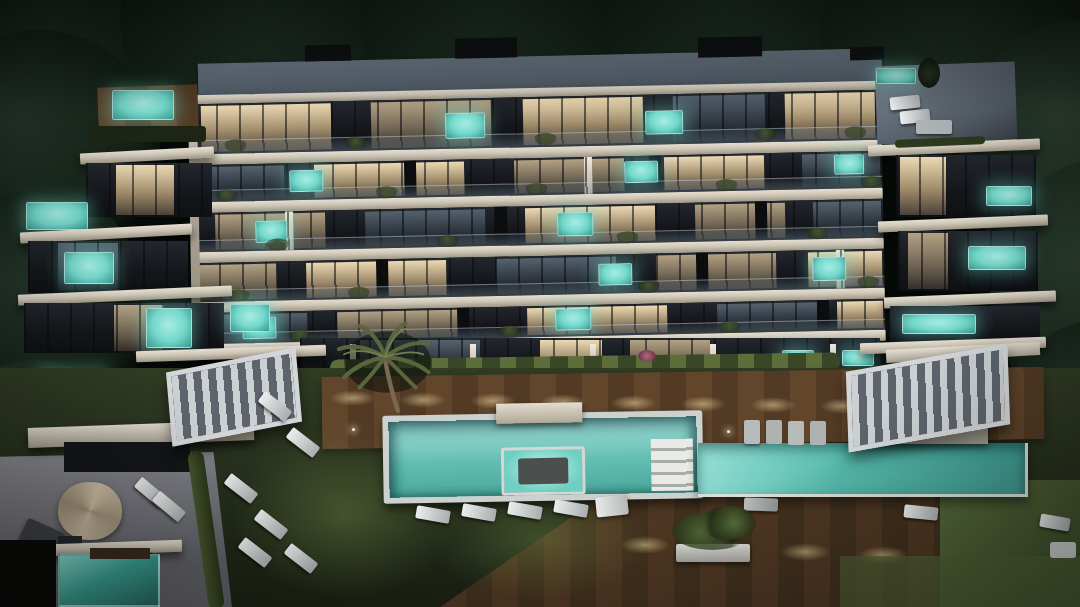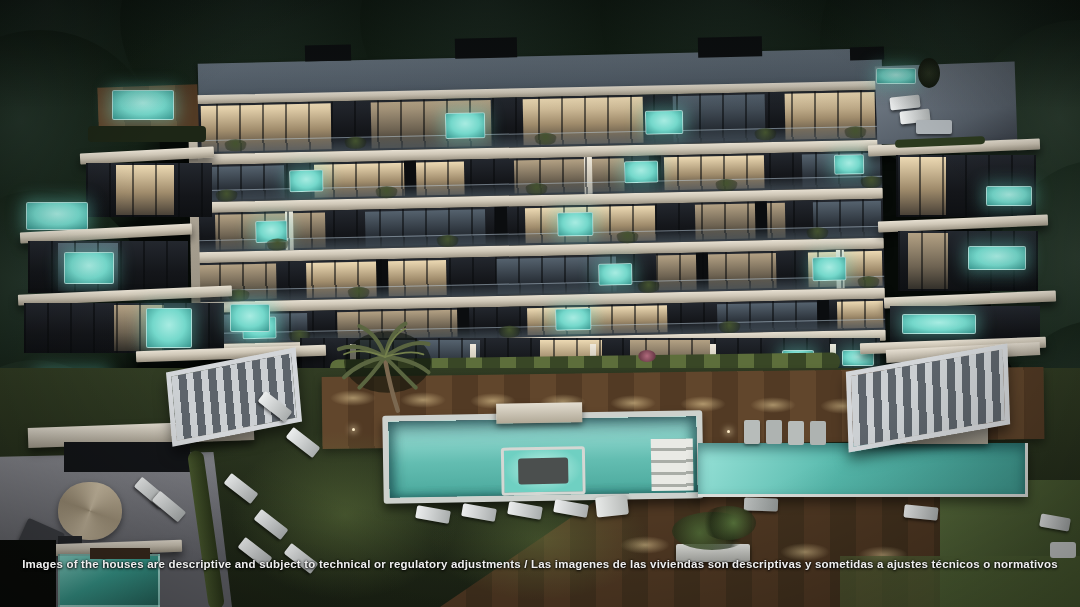--- a/index.html
+++ b/index.html
@@ -344,14 +344,13 @@
   <div class="lg" style="left:744px;top:498px;background:linear-gradient(90deg,#b9bdbc,#8f9493);transform:rotate(2deg)"></div>
   <div class="lg" style="left:904px;top:506px;transform:rotate(6deg)"></div>
   <div class="lg" style="left:1040px;top:516px;width:30px;transform:rotate(10deg)"></div>
   <div style="left:1050px;top:542px;width:26px;height:16px;background:#cfd2d1;border-radius:3px"></div>
 
   <div style="left:676px;top:544px;width:74px;height:18px;background:linear-gradient(180deg,#dadbd7,#a3a49f);border-radius:2px;box-shadow:0 3px 5px rgba(0,0,0,.5)"></div>
   <div style="left:672px;top:512px;width:80px;height:38px;border-radius:50%;background:radial-gradient(circle at 35% 55%,#4d6434,rgba(20,30,14,.6) 60%,rgba(0,0,0,0) 75%)"></div>
   <div style="left:700px;top:506px;width:56px;height:34px;border-radius:50%;background:radial-gradient(circle at 60% 50%,#55703a,rgba(20,30,14,.5) 62%,rgba(0,0,0,0) 78%)"></div>
 
   <div class="vignette"></div>
-  <div class="caption" style="top:558px">Images of the houses are descriptive and subject to technical or regulatory adjustments / Las imagenes de las viviendas son descriptivas y sometidas a ajustes técnicos o normativos</div>
 </div>
 
 </body></html>

